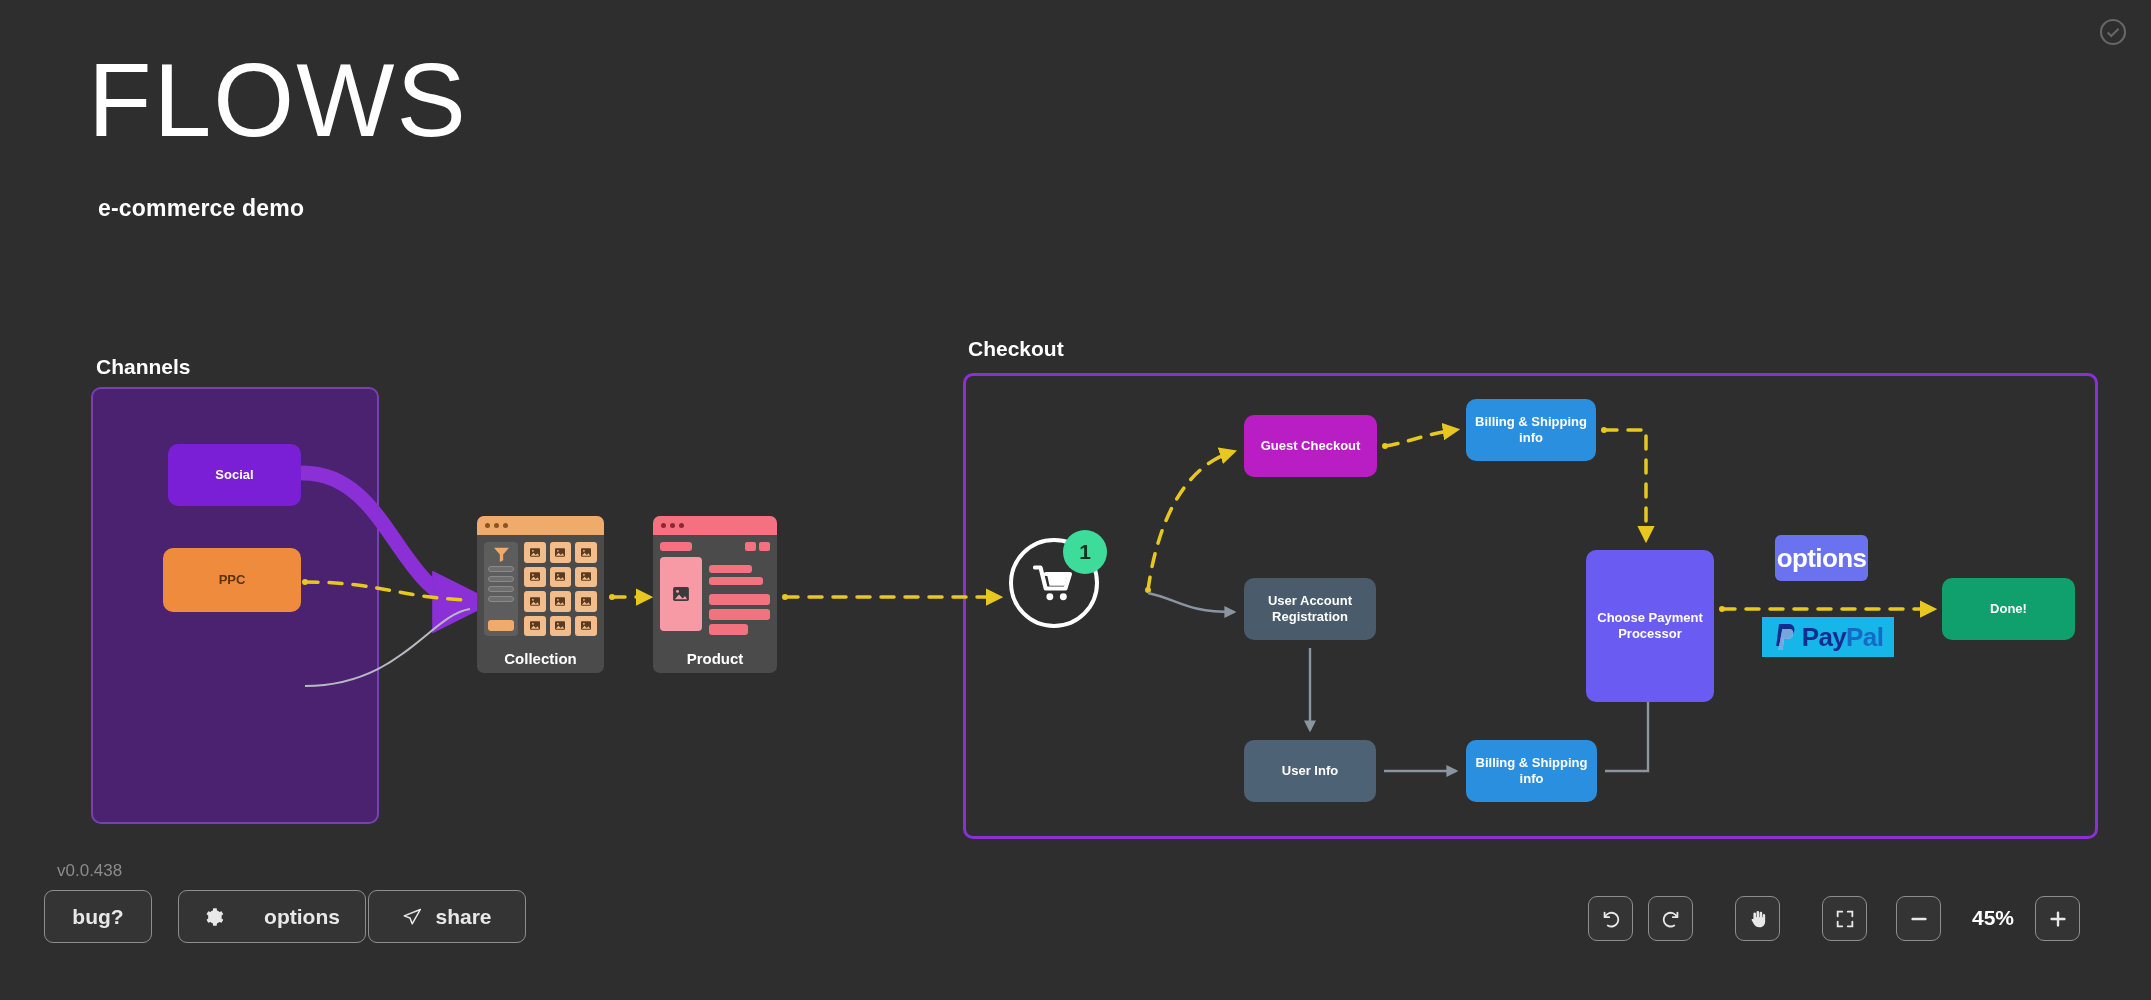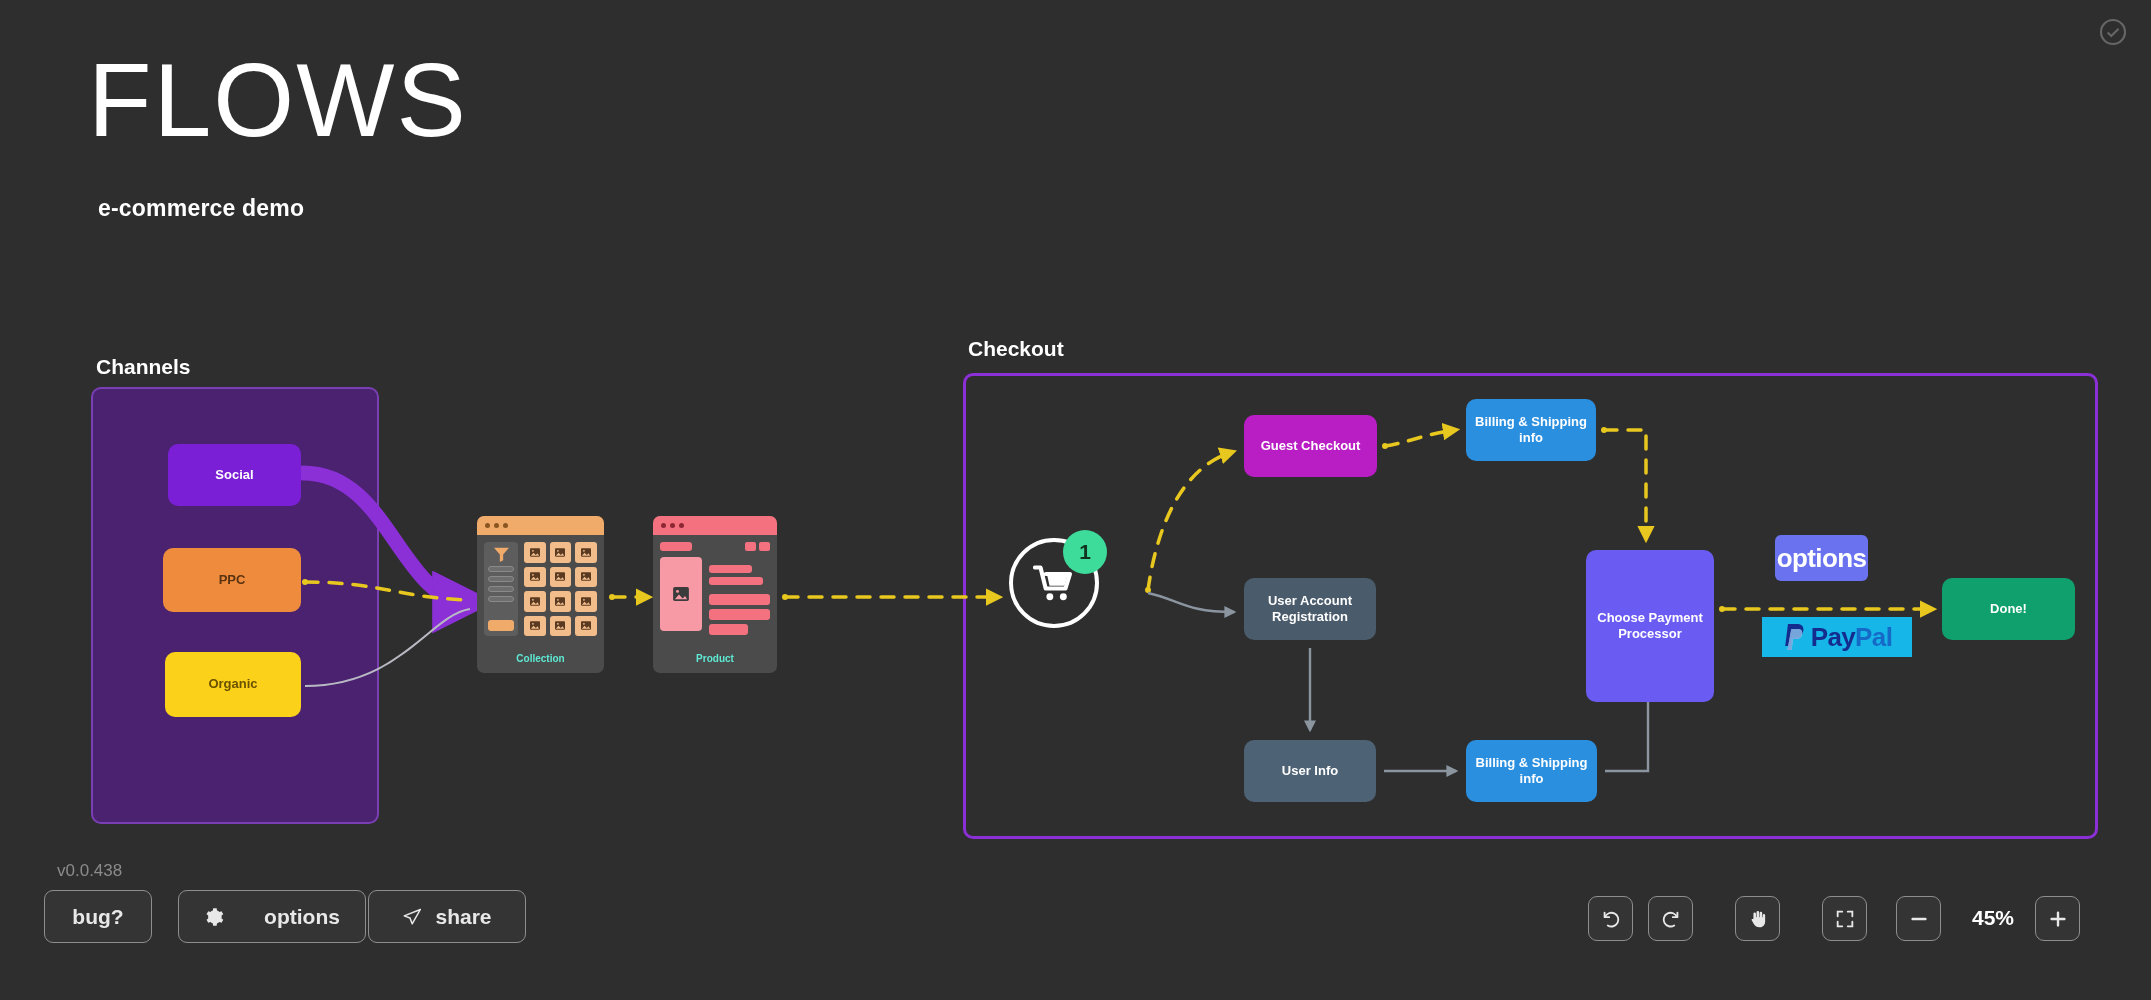--- a/index.html
+++ b/index.html
@@ -82,41 +82,41 @@
                    background: #0fa06e; color: #ffffff; }
 
   
   #logo-stripe {
     position: absolute; left: 1775px; top: 535px; width: 93px; height: 46px;
     background: #6a72f0; border-radius: 6px;
     display: flex; align-items: center; justify-content: center;
     color: #ffffff; font-size: 26px; font-weight: 700; letter-spacing: -0.6px;
   }
   #logo-paypal {
-    position: absolute; left: 1762px; top: 617px; width: 150px; height: 40px;
+    position: absolute; left: 1762px; top: 617px; width: 132px; height: 40px;
     background: #17b6e8;
     display: flex; align-items: center; justify-content: center; gap: 3px;
   }
   #paypal-glyph { width: 26px; height: 30px; }
   #paypal-word { font-size: 26px; font-weight: 700; letter-spacing: -0.6px; }
   #paypal-word .pp-a { color: #142c8e; }
   #paypal-word .pp-b { color: #1569c7; }
 
   
   .browser {
     position: absolute; background: #4b4b4b; border-radius: 7px;
     overflow: hidden; display: flex; flex-direction: column;
   }
   .browser-bar { height: 19px; display: flex; align-items: center; gap: 4px;
                  padding-left: 8px; }
   .dot { width: 5px; height: 5px; border-radius: 50%; }
   .browser-body { flex: 1; padding: 7px; }
   .browser-caption {
     height: 30px; display: flex; align-items: center; justify-content: center;
-    color: #5eead4; font-size: 10px; font-weight: 700;
+    color: #ffffff; font-size: 15px; font-weight: 700;
   }
 
   #node-collection { left: 477px; top: 516px; width: 127px; height: 157px; }
   #collection-bar  { background: #f0ab6b; }
   #collection-bar .dot { background: #8a5520; }
   #collection-body { display: flex; gap: 6px; }
   #collection-filter {
     width: 34px; background: #5d5d5d; border-radius: 4px;
     padding: 5px 4px; display: flex; flex-direction: column;
     align-items: center; gap: 4px;
@@ -264,21 +264,20 @@
       <path d="M1384,771 L1456,771" stroke="#8a95a0" stroke-width="2.4" fill="none" marker-end="url(#ah-gray)"></path>
 
       <path d="M1605,771 L1648,771 L1648,680" stroke="#8a95a0" stroke-width="2.4" fill="none" marker-end="url(#ah-gray)"></path>
 
       <path d="M1722,609 L1932,609" stroke="#e8c81e" stroke-width="3.5" fill="none" stroke-dasharray="13 11" stroke-linecap="round" marker-end="url(#ah-yellow)"></path>
       <circle cx="1722" cy="609" r="3" fill="#e8c81e"></circle>
     </svg>
 
     <div id="node-social" class="node node-sm">Social</div>
     <div id="node-ppc" class="node node-sm">PPC</div>
-    <div id="node-organic" class="node node-sm">Organic</div>
 
     <div id="node-collection" class="browser">
       <div id="collection-bar" class="browser-bar">
         <span class="dot"></span>
         <span class="dot"></span>
         <span class="dot"></span>
       </div>
       <div id="collection-body" class="browser-body">
         <div id="collection-filter">
           <svg id="funnel-icon" viewBox="0 0 20 18">

